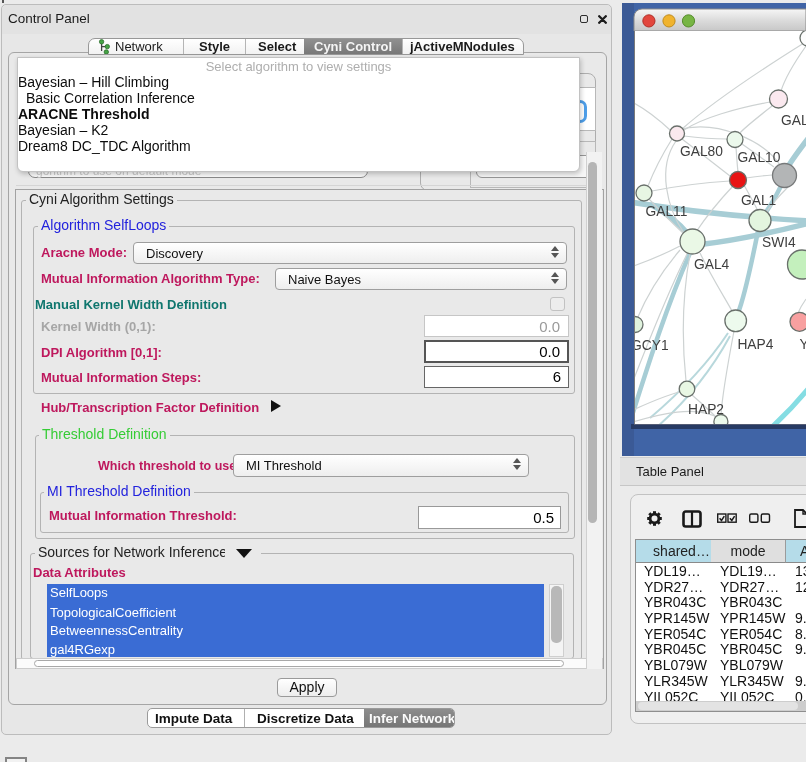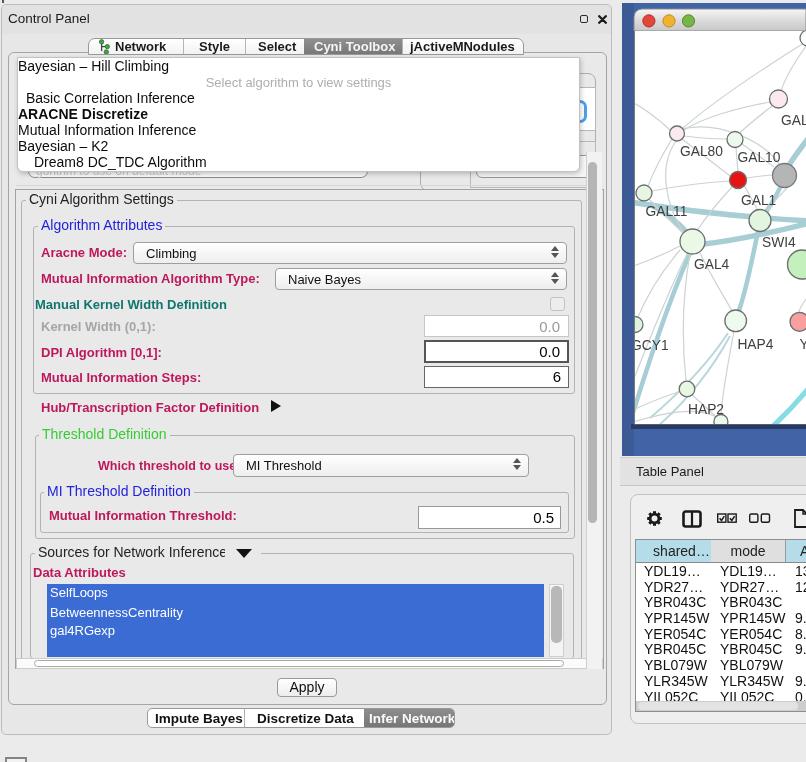--- a/index.html
+++ b/index.html
@@ -28,64 +28,63 @@
 </div>
 
 <div class="abs" style="left:8px;top:52px;width:599px;height:653px;background:#e9e9e9;border:1px solid #a5a5a5;border-radius:6px;box-sizing:border-box"></div>
 
 <div class="abs" style="left:88px;top:37.5px;width:436px;height:17px;background:linear-gradient(#ffffff,#f2f2f2);border:1px solid #989898;border-radius:7px 7px 0 0;box-sizing:border-box;overflow:hidden">
   <div class="abs" style="left:93.6px;top:0;width:1px;height:17px;background:#b5b5b5"></div>
   <div class="abs" style="left:155.6px;top:0;width:1px;height:17px;background:#b5b5b5"></div>
   <div class="abs" style="left:214.7px;top:0;width:98.3px;height:17px;background:linear-gradient(#909090,#757575)"></div>
   <div class="abs" style="left:313px;top:0;width:1px;height:17px;background:#b5b5b5"></div>
 </div>
-<div class="abs" style="left:115px;top:39px;font-size:13px;font-weight:700;color:#1a1a1a">Network</div>
+<div class="abs" style="left:115px;top:39px;font-size:13px;font-weight:400;color:#1a1a1a">Network</div>
 <div class="abs" style="left:199px;top:39px;font-size:13px;font-weight:600;color:#1a1a1a">Style</div>
 <div class="abs" style="left:258px;top:39px;font-size:13px;font-weight:600;color:#1a1a1a">Select</div>
-<div class="abs" style="left:314px;top:39px;font-size:13px;font-weight:600;color:#f5f5f5">Cyni Toolbox</div>
+<div class="abs" style="left:314px;top:39px;font-size:13px;font-weight:600;color:#f5f5f5">Cyni Control</div>
 <div class="abs" style="left:410px;top:39px;font-size:13px;font-weight:600;color:#1a1a1a">jActiveMNodules</div>
 <svg class="abs" style="left:97px;top:38px" width="15" height="16" viewBox="0 0 15 16">
   <line x1="4.6" y1="4" x2="4.6" y2="13" stroke="#444" stroke-width="1.3"></line>
   <line x1="4.6" y1="8.6" x2="10" y2="8.6" stroke="#444" stroke-width="1.3"></line>
   <circle cx="4.6" cy="3.8" r="2.2" fill="#46a446" stroke="#2c6e2c" stroke-width="0.8"></circle>
   <circle cx="10.3" cy="8.6" r="2.2" fill="#46a446" stroke="#2c6e2c" stroke-width="0.8"></circle>
   <circle cx="9.3" cy="14" r="2.2" fill="#46a446" stroke="#2c6e2c" stroke-width="0.8"></circle>
 </svg>
 
 <div class="abs" style="left:420px;top:73px;width:174px;height:116px;border:1px solid #adadad;border-radius:8px"></div>
 <div class="abs" style="left:470px;top:87px;width:124px;height:42px;border:1px solid #b8b8b8;background:#fff"></div>
 <div class="abs" style="left:480px;top:100px;width:107px;height:23px;border:3px solid #4e9ee8;border-radius:7px;background:#fff;box-sizing:border-box"></div>
 <div class="abs" style="left:470px;top:141px;width:124px;height:45px;border:1px solid #b8b8b8"></div>
 <div class="abs" style="left:476px;top:155px;width:116px;height:23px;border:1px solid #969696;border-radius:6px;background:#f6f6f6;box-sizing:border-box"></div>
 
 <div class="abs" style="left:28px;top:152px;width:340px;height:26px;border:1.5px solid #8a8a8a;border-radius:7px;background:#fbfbfb;box-sizing:border-box"></div>
 <div class="abs" style="left:36px;top:163.5px;font-size:12px;color:#cbcbcb;white-space:nowrap">gorithm to use on default mode</div>
 <div class="abs" style="left:16px;top:185px;width:572px;height:1px;background:#d5d5d5"></div>
 
 <div class="abs" style="left:17px;top:57px;width:563px;height:115px;background:#fff;border:1px solid #c2c2c2;border-radius:0 0 6px 6px;box-sizing:border-box;box-shadow:1px 2px 5px rgba(0,0,0,0.22);font-size:14px;color:#0c0c0c">
+  <div style="text-align:center;color:#aeaeae;height:16px;line-height:17px;font-size:13px">Select algorithm to view settings</div>
   <div style="padding-left:0px;height:16.1px;line-height:16px">Bayesian – Hill Climbing</div>
-  <div style="text-align:center;color:#aeaeae;height:16px;line-height:17px;font-size:13px">Select algorithm to view settings</div>
   <div style="padding-left:8px;height:16.1px;line-height:16px">Basic Correlation Inference</div>
-  <div style="padding-left:0px;height:16.1px;line-height:16px;font-weight:bold">ARACNE Discretize</div>
-  <div style="padding-left:0px;height:16.1px;line-height:16px">Mutual Information Inference</div>
+  <div style="padding-left:0px;height:16.1px;line-height:16px;font-weight:bold">ARACNE Threshold</div>
   <div style="padding-left:0px;height:16.1px;line-height:16px">Bayesian – K2</div>
-  <div style="padding-left:16px;height:16.1px;line-height:16px">Dream8 DC_TDC Algorithm</div>
+  <div style="padding-left:0px;height:16.1px;line-height:16px">Dream8 DC_TDC Algorithm</div>
 </div>
 
 <div class="abs" style="left:15px;top:189px;width:589px;height:480px;border:1px solid #a2a2a2;background:#e9e9e9;box-sizing:border-box"></div>
 
 <div class="gbox" style="left:21px;top:200px;width:559px;height:458px"></div>
 <div class="glbl" style="left:26px;top:193px">Cyni Algorithm Settings</div>
 
 <div class="gbox" style="left:33px;top:226px;width:540px;height:166px"></div>
-<div class="glbl" style="left:38px;top:219px;color:#2222dd">Algorithm Attributes</div>
+<div class="glbl" style="left:38px;top:219px;color:#2222dd">Algorithm SelfLoops</div>
 
 <div class="lbl" style="left:41px;top:245px">Aracne Mode:</div>
 <div class="combo" style="left:133px;top:242px;width:432px;height:20px">
-    <span class="tx">Climbing</span>
+    <span class="tx">Discovery</span>
   <div class="arr" style="top:3px">
       <div class="up"></div>
       <div class="dn"></div>
     </div>
   </div>
 
 <div class="lbl" style="left:41px;top:271px">Mutual Information Algorithm Type:</div>
 <div class="combo" style="left:275px;top:268px;width:290px;height:20px">
     <span class="tx">Naive Bayes</span>
   <div class="arr" style="top:3px">
@@ -126,38 +125,39 @@
 <div class="lbl" style="left:49px;top:508px">Mutual Information Threshold:</div>
 <div class="fld" style="left:418px;top:506px;width:143px;height:23px;border:1px solid #999;color:#000;line-height:22px;box-sizing:border-box;padding-right:6px">0.5</div>
 
 <div class="gbox" style="left:30px;top:553px;width:542px;height:104px"></div>
 <div class="glbl" style="left:35px;top:546px">Sources for Network Inference</div>
 <div class="abs" style="left:225px;top:547px;width:36px;height:11px;background:#e9e9e9"></div>
 <div class="abs" style="left:236px;top:549px;width:0;height:0;border-left:8px solid transparent;border-right:8px solid transparent;border-top:9px solid #111"></div>
 <div class="lbl" style="left:33px;top:565px">Data Attributes</div>
 <div class="abs" style="left:47px;top:584px;width:497px;height:73px;background:#3a6cd4;color:#fff;font-size:13px;overflow:hidden">
   <div style="padding-left:3px;height:18.7px;line-height:17px">SelfLoops</div>
+  <div style="padding-left:3px;height:18.7px;line-height:19px">TopologicalCoefficient</div>
   <div style="padding-left:3px;height:18.7px;line-height:19px">BetweennessCentrality</div>
   <div style="padding-left:3px;height:18.7px;line-height:19px">gal4RGexp</div>
 </div>
 <div class="abs" style="left:549px;top:584px;width:15px;height:73px;background:#f4f4f4;border:1px solid #cfcfcf;box-sizing:border-box"></div>
 <div class="abs" style="left:551px;top:586px;width:11px;height:57px;background:#b8b8b8;border-radius:5px"></div>
 
 <div class="abs" style="left:16px;top:658px;width:587px;height:11px;background:#fbfbfb;border:1px solid #ccc;box-sizing:border-box"></div>
 <div class="abs" style="left:34px;top:660px;width:530px;height:7px;background:#fff;border:1px solid #a8a8a8;border-radius:4px;box-sizing:border-box"></div>
 
 <div class="abs" style="left:586px;top:152px;width:16px;height:517px;background:#f2f2f2;border-left:1px solid #d0d0d0;box-sizing:border-box"></div>
 <div class="abs" style="left:588px;top:162px;width:9px;height:361px;background:#b5b5b5;border-radius:4.5px"></div>
 
 <div class="abs" style="left:277px;top:678px;width:60px;height:19px;background:linear-gradient(#fff,#ededed);border:1px solid #9a9a9a;border-radius:4px;box-sizing:border-box;text-align:center;font-size:14px;line-height:17px;color:#111">Apply</div>
 
 <div class="abs" style="left:147px;top:708px;width:308px;height:20px;background:#fff;border:1px solid #9a9a9a;border-radius:5px;box-sizing:border-box;overflow:hidden">
   <div class="abs" style="left:96px;top:0;width:1px;height:20px;background:#b0b0b0"></div>
   <div class="abs" style="left:215.8px;top:0;width:92.2px;height:20px;background:linear-gradient(#8d8d8d,#747474)"></div>
-  <div class="abs" style="left:7px;top:2px;font-size:13.5px;font-weight:600;color:#111">Impute Bayes</div>
+  <div class="abs" style="left:7px;top:2px;font-size:13.5px;font-weight:600;color:#111">Impute Data</div>
   <div class="abs" style="left:109px;top:2px;font-size:13.5px;font-weight:600;color:#111">Discretize Data</div>
   <div class="abs" style="left:221px;top:2px;font-size:13.5px;font-weight:600;color:#fbfbfb">Infer Network</div>
 </div>
 
 <div class="abs" style="left:5px;top:757px;width:18px;height:12px;border:2px solid #848484;background:#f2f2f2"></div>
 
 <svg class="abs" style="left:622px;top:3px" width="184" height="453" viewBox="0 0 184 453">
   <rect x="0" y="0" width="184" height="453" fill="#4064a6"></rect>
   <rect x="0" y="0" width="12" height="453" fill="#3b5a96"></rect>
   <defs>

